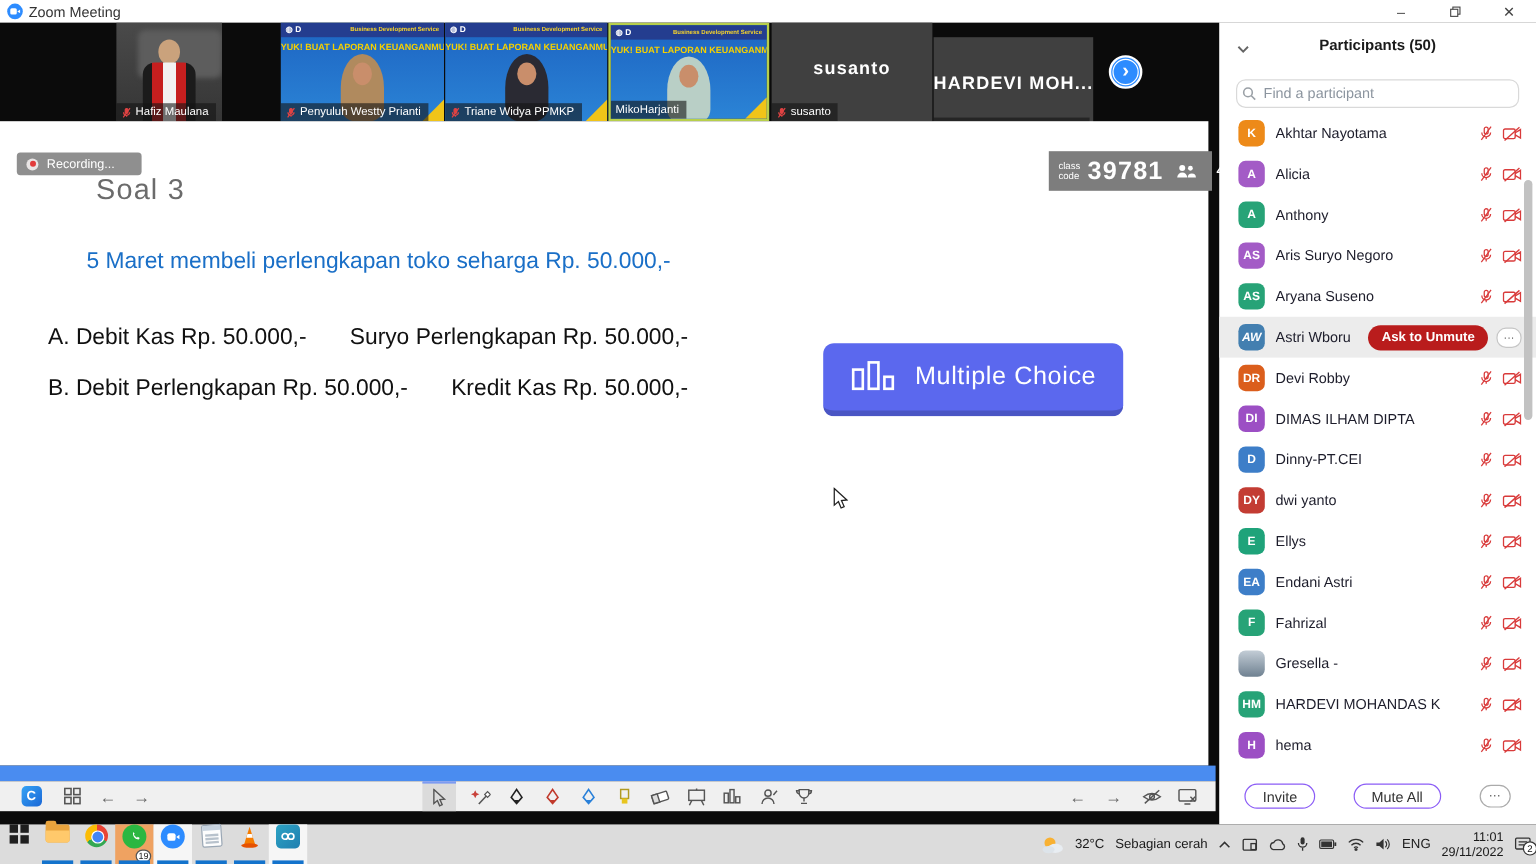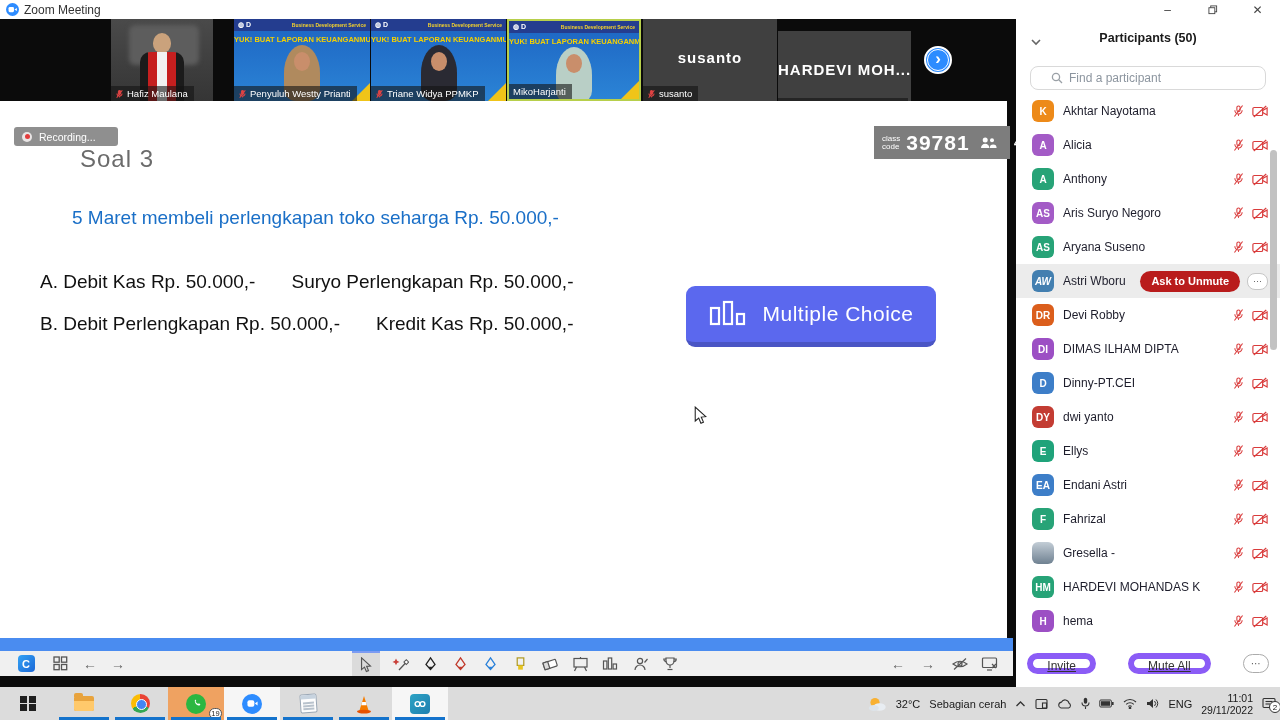--- a/index.html
+++ b/index.html
@@ -55,21 +55,21 @@
 
   
   .bluestrip { position:absolute; left:0; top:619px; width:1013px; height:13px; background:#4a8cf0; }
   .anntoolbar { position:absolute; left:0; top:632px; width:1013px; height:25px; background:#f0f0f0; }
   .tool { position:absolute; top:0; width:28px; height:25px; display:flex; align-items:center; justify-content:center; color:#666; font-size:14px; }
   .tool.selected { background:#dbdbdb; border-top:2px solid #7c9bf2; }
   .cp-logo { width:17px; height:17px; border-radius:4px; background:linear-gradient(135deg,#34a3f5,#1b67d6); color:#fff; font-weight:bold; font-size:11px; display:flex; align-items:center; justify-content:center; }
 
   
   .taskbar { position:absolute; left:0; top:687px; width:1280px; height:33px; background:#dcdcdc; display:flex; align-items:stretch; }
-  .tb-block { width:56px; height:33px; display:flex; align-items:center; justify-content:center; position:relative; }
+  .tb-block { width:32px; height:33px; display:flex; align-items:flex-start; justify-content:center; position:relative; }
   .tb-underline::after { content:""; position:absolute; left:3px; right:3px; bottom:0; height:3px; background:#1473cc; }
   .tb-block.hl-orange { background:#efa261; }
   .tb-block.hl-light { background:#f6f6f6; }
   .start-grid { width:16px; height:16px; display:grid; grid-template-columns:7px 7px; grid-template-rows:7px 7px; gap:1.5px; }
   .start-grid i { background:#1f1f1f; }
   .folder { position:relative; width:20px; height:15px; background:#e8a33d; border-radius:2px; }
   .folder::before { content:""; position:absolute; left:0; top:-3px; width:9px; height:4px; background:#e8a33d; border-radius:2px 2px 0 0; }
   .folder::after { content:""; position:absolute; left:0; bottom:0; width:20px; height:10px; background:#ffc96b; border-radius:0 0 2px 2px; }
   .chrome { width:19px; height:19px; border-radius:50%; background:conic-gradient(#ea4335 0 33%, #34a853 0 66%, #fbbc05 0 100%); position:relative; }
   .chrome::after { content:""; position:absolute; left:5px; top:5px; width:9px; height:9px; border-radius:50%; background:#4285f4; border:1.5px solid #fff; }
@@ -83,35 +83,35 @@
   .tray { margin-left:auto; display:flex; align-items:center; gap:9px; padding-right:4px; color:#1a1a1a; font-size:11px; }
   .tray .ticon { display:flex; align-items:center; justify-content:center; }
   .clock { text-align:right; font-size:10.5px; line-height:12px; }
   .notif { position:relative; }
   .notif-badge { position:absolute; right:-5px; bottom:-3px; width:12px; height:12px; border-radius:50%; background:#fff; border:1px solid #333; font-size:8px; display:flex; align-items:center; justify-content:center; color:#111; }
 
   
   .panel { position:absolute; left:1016px; top:19px; width:264px; height:668px; background:#fff; }
   .panel-header { position:absolute; left:0; top:8px; width:100%; height:22px; display:flex; align-items:center; justify-content:center; font-weight:bold; font-size:12.5px; color:#1a1a1a; }
   .panel-chevron { position:absolute; left:14px; top:13px; }
-  .searchbox { position:absolute; left:14px; top:47px; width:236px; height:24px; border:1px solid #d9d9d9; border-radius:8px; background:#fff; display:flex; align-items:center; gap:6px; padding:0 20px; }
+  .searchbox { position:absolute; left:14px; top:47px; width:236px; height:24px; border:1px solid #d9d9d9; border-radius:8px; background:#fff; display:flex; align-items:center; gap:6px; padding:0 4px; }
   .searchbox input { border:none; outline:none; flex:1; font-size:12px; color:#333; font-family:"Liberation Sans",sans-serif; background:transparent; }
   .searchbox input::placeholder { color:#8c959f; }
   .plist { position:absolute; left:0; top:75px; width:264px; height:544px; overflow:hidden; }
   .prow { height:34px; display:flex; align-items:center; padding:0 12px 0 16px; gap:9px; }
   .prow.hl { background:#ececec; }
   .avatar { width:22px; height:22px; border-radius:6px; color:#fff; font-size:10px; font-weight:bold; display:flex; align-items:center; justify-content:center; flex:none; }
   .avatar.photo { background:linear-gradient(180deg,#c3cdd6,#6f8191); }
   .pname { font-size:12px; color:#1d1d2b; flex:1; white-space:nowrap; overflow:hidden; }
   .pstatus { display:flex; align-items:center; gap:7px; }
   .ask-btn { background:#b91c1c; color:#fff; border:none; border-radius:11px; height:21px; padding:0 11px; font-size:11px; font-weight:bold; font-family:"Liberation Sans",sans-serif; white-space:nowrap; }
   .mini-more { width:21px; height:17px; border:1px solid #c6c6c6; border-radius:8px; background:#fff; font-size:9px; color:#555; display:flex; align-items:center; justify-content:center; }
   .pscroll { position:absolute; right:3px; top:131px; width:7px; height:200px; border-radius:4px; background:#c2c2c2; }
   .panel-footer { position:absolute; left:0; bottom:13px; width:100%; display:flex; align-items:center; justify-content:center; gap:32px; }
-  .foot-btn { border:6px solid #8b5cf6; border-radius:12px; background:#fff; height:21px; padding:0 14px; font-size:12px; color:#333; font-family:"Liberation Sans",sans-serif;text-decoration:underline; }
+  .foot-btn { border:1px solid #8b5cf6; border-radius:12px; background:#fff; height:21px; padding:0 14px; font-size:12px; color:#333; font-family:"Liberation Sans",sans-serif; }
   .foot-more { border:1px solid #ababab; border-radius:10px; background:#fff; height:19px; width:26px; font-size:10px; color:#555; display:flex; align-items:center; justify-content:center; }
 </style>
 </head>
 <body>
 
 <div class="titlebar">
   <span class="zoom-logo">
     <svg width="9" height="7" viewBox="0 0 10 8">
         <rect x="0.5" y="1" width="6.2" height="6" rx="1.5" fill="#fff"></rect>
         <path d="M7.2 4 L10 2.2 V5.8 Z" fill="#fff"></path>
@@ -202,21 +202,21 @@
     <div class="nametag">
       <svg class="tagmic" width="9" height="10" viewBox="0 0 16 16" fill="none" stroke="#e04343" stroke-width="1.8">
             <rect x="6" y="1.8" width="4" height="7" rx="2" fill="#e04343"></rect>
             <path d="M3.5 7.2 a4.5 4.5 0 0 0 9 0"></path>
             <line x1="8" y1="11.8" x2="8" y2="14"></line>
             <line x1="3" y1="14.8" x2="13" y2="1.2"></line>
           </svg>
       <span class="taglabel">Penyuluh Westty Prianti</span>
     </div>
   </div>
-      <div class="tile photo" style="left: 111px; width: 102px;">
+      <div class="tile photo" style="left: 97px; width: 88px;">
         <div class="blob"></div>
         <div class="head"></div>
         <div class="jacket"></div>
     <div class="nametag">
       <svg class="tagmic" width="9" height="10" viewBox="0 0 16 16" fill="none" stroke="#e04343" stroke-width="1.8">
             <rect x="6" y="1.8" width="4" height="7" rx="2" fill="#e04343"></rect>
             <path d="M3.5 7.2 a4.5 4.5 0 0 0 9 0"></path>
             <line x1="8" y1="11.8" x2="8" y2="14"></line>
             <line x1="3" y1="14.8" x2="13" y2="1.2"></line>
           </svg>

